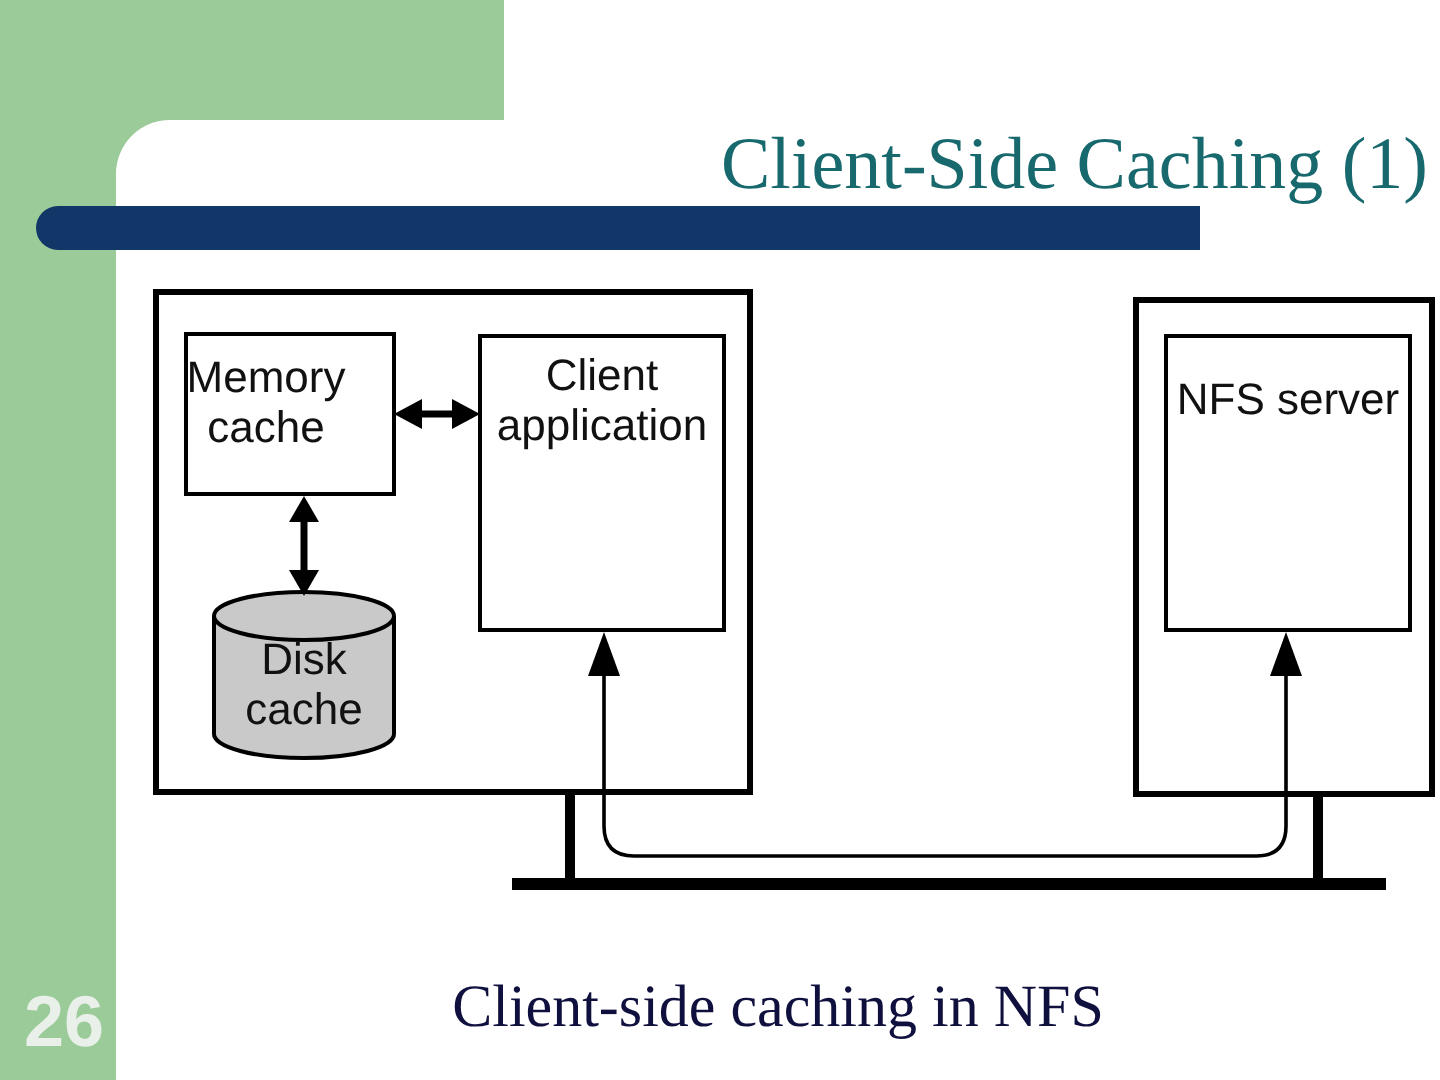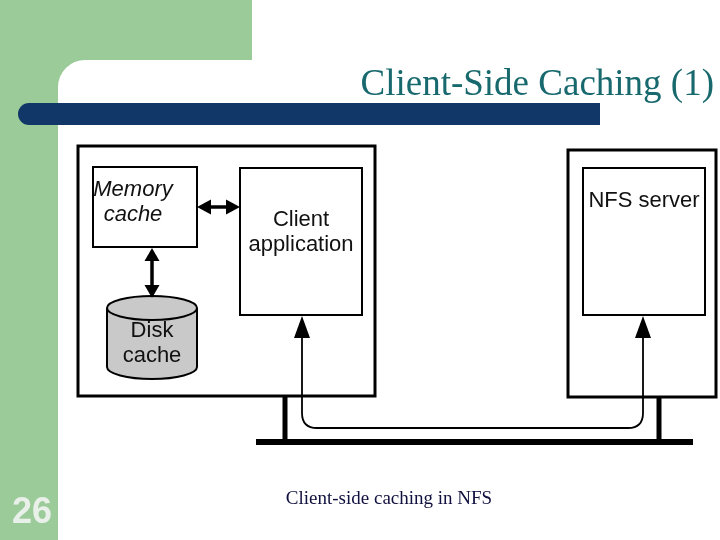--- a/index.html
+++ b/index.html
@@ -12,30 +12,30 @@
                 border-top-left-radius:27px;z-index:1;}
   
   .page-title{position:absolute;left:58px;right:6px;top:61px;z-index:4;text-align:right;
               font-family:"Liberation Serif",serif;font-size:37px;color:#17696d;white-space:nowrap;}
   .title-bar{position:absolute;left:18px;top:103px;width:582px;height:22px;background:#113768;
              border-radius:11px 0 0 11px;z-index:4;}
   
   .diagram-svg{position:absolute;left:0;top:0;width:720px;height:540px;z-index:2;}
   .dlabel{position:absolute;z-index:3;color:#111111;font-size:22px;line-height:1.12;
           text-align:center;letter-spacing:0px;}
-  .lbl-memory{left:93px;top:177px;width:80px;font-style:italic;}
-  .lbl-clientapp{left:240px;top:176px;width:122px;margin-top:31px;}
+  .lbl-memory{left:93px;top:177px;width:80px;}
+  .lbl-clientapp{left:240px;top:176px;width:122px;}
   .lbl-disk{left:107px;top:318px;width:90px;}
   .lbl-nfs{left:583px;top:176px;width:122px;margin-top:12px;}
   .lbl-network{left:246px;top:452px;width:140px;text-align:left;font-size:23px;}
   
   .page-number{position:absolute;left:12px;top:490px;z-index:2;color:#e9efe9;
                font-size:36px;font-weight:bold;}
   .slide-caption{position:absolute;left:58px;right:0;top:487px;z-index:3;text-align:center;
-                 font-family:"Liberation Serif",serif;font-size:19px;color:#10103f;}
+                 font-family:"Liberation Serif",serif;font-size:30px;color:#10103f;}
 </style>
 </head>
 <body>
 
 <div class="slide">
 
   <div class="green-top"></div>
   <div class="green-left"></div>
   <div class="content-area"></div>
 

